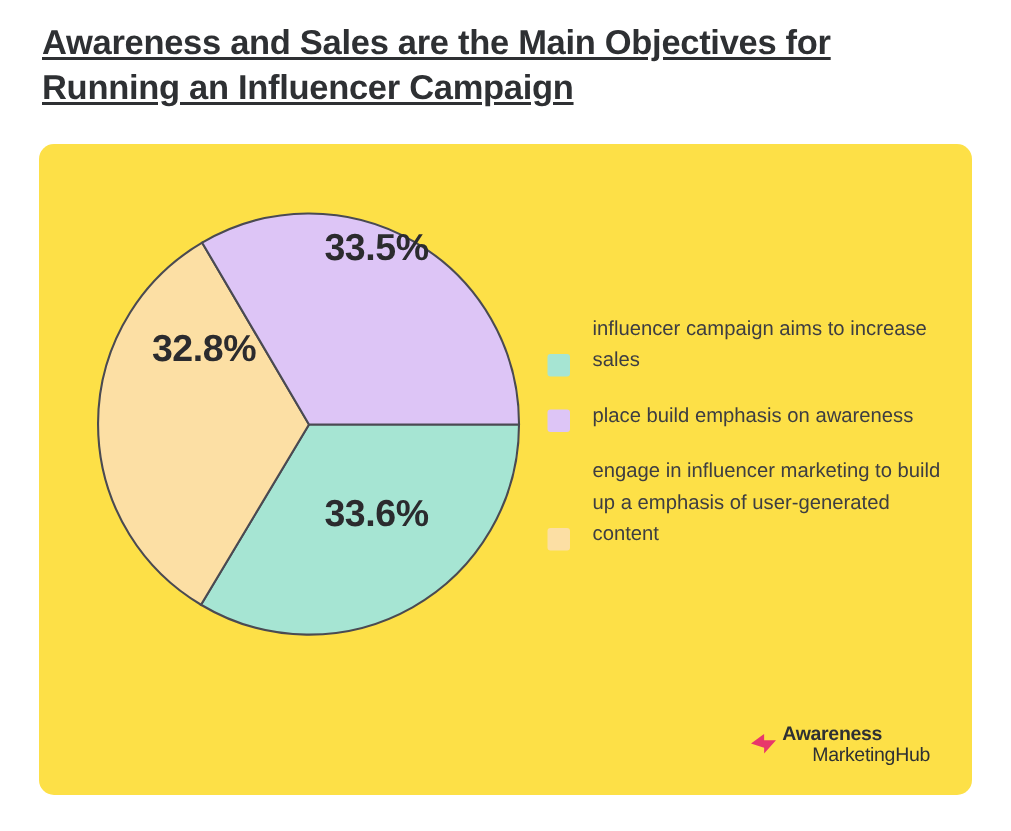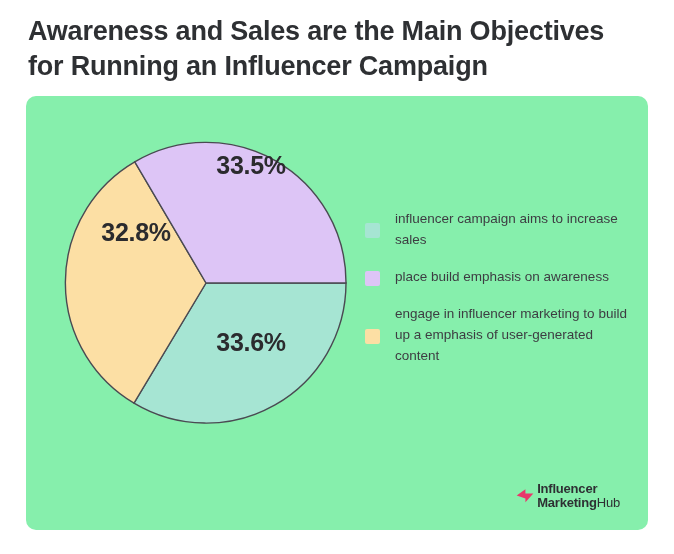--- a/index.html
+++ b/index.html
@@ -13,34 +13,35 @@
     font-family: "Liberation Sans", sans-serif;
     overflow: hidden;
     position: relative;
   }
 
   #page-title {
     position: absolute;
     left: 28px;
     top: 14px;
     width: 610px;
-    font-size: 27px;
+    font-size: 23px;
     font-weight: bold;
     line-height: 1.30;
     color: #2e3033;
     letter-spacing: -0.2px;
+    text-decoration: underline;
   }
 
   #chart-card {
     position: absolute;
     left: 26px;
     top: 96px;
     width: 622px;
     height: 434px;
-    background: #86efac;
+    background: #fde047;
     border-radius: 10px;
   }
 
   #pie-wrap {
     position: absolute;
     left: 0px;
     top: 0px;
     width: 360px;
     height: 434px;
   }
@@ -63,21 +64,21 @@
 
   #legend {
     position: absolute;
     left: 339px;
     top: 113px;
     width: 275px;
   }
 
   .legend-item {
     display: flex;
-    align-items: center;
+    align-items: flex-end;
     margin-bottom: 16px;
   }
 
   .legend-swatch {
     width: 15px;
     height: 15px;
     border-radius: 2px;
     flex: 0 0 15px;
     margin-top: 2px;
   }
@@ -114,21 +115,22 @@
     color: #2e3033;
     letter-spacing: -0.2px;
   }
 
   .logo-line2 {
     font-size: 13px;
     color: #2e3033;
     letter-spacing: -0.2px;
   }
   .logo-line2 .lw {
-    font-weight: bold;
+    font-weight: normal;
+    margin-left: 20px;
   }
 </style>
 </head>
 <body>
 
 <div id="page-title">Awareness and Sales are the Main Objectives for Running an Influencer Campaign</div>
 
 <div id="chart-card">
 
   <div id="pie-wrap">
@@ -159,18 +161,18 @@
       <div class="legend-swatch" style="background:#fcdfa4"></div>
       <div class="legend-label">engage in influencer marketing to build up a emphasis of user-generated content</div>
     </div>
   </div>
 
   <div id="logo">
     <svg id="logo-mark" viewBox="0 0 24 24">
       <path d="M 2 11.5 L 12.5 4 L 12.5 9 L 22 9 L 12.5 19.5 L 12.5 15 Z" fill="#e8376b"></path>
     </svg>
     <div id="logo-text">
-      <div class="logo-line1">Influencer</div>
+      <div class="logo-line1">Awareness</div>
       <div class="logo-line2"><span class="lw">Marketing</span><span>Hub</span></div>
     </div>
   </div>
 
 </div>
 
 </body></html>

